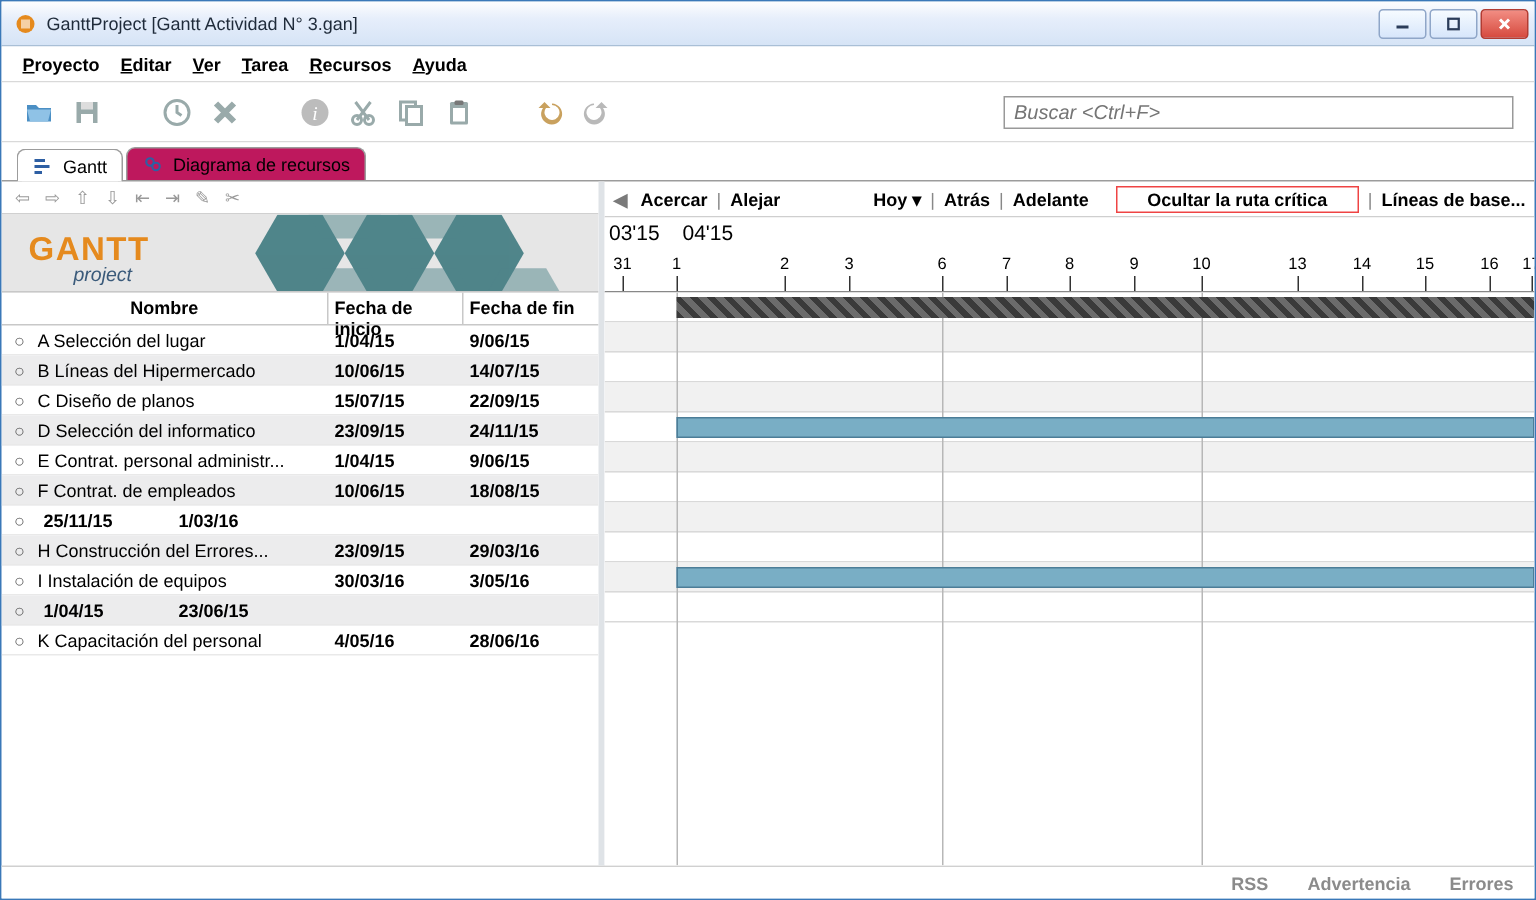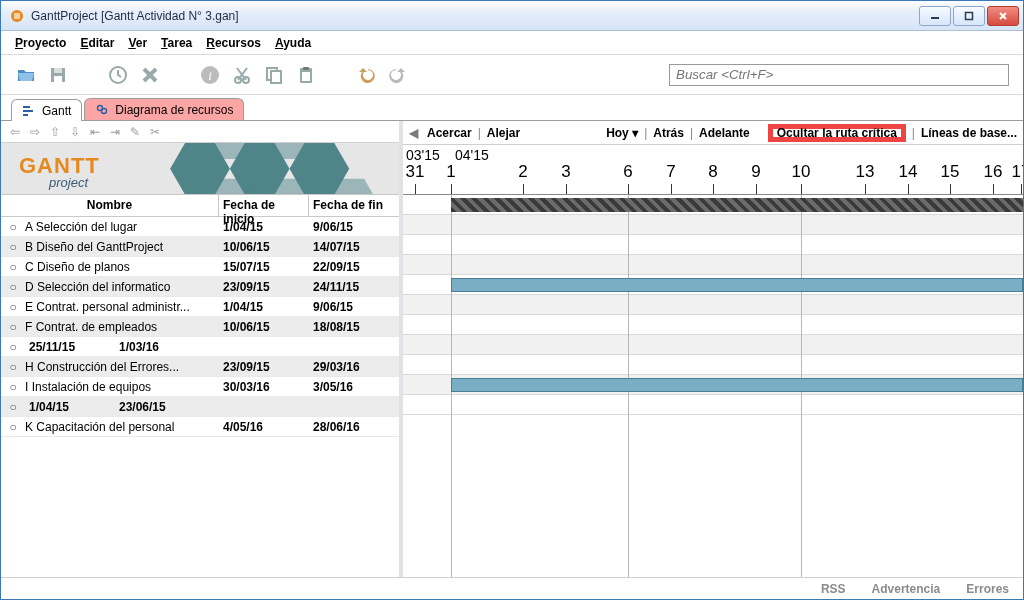--- a/index.html
+++ b/index.html
@@ -17,21 +17,21 @@
   .menubar span u { text-decoration:underline; }
   
   .toolbar { height:40px; display:flex; align-items:center; gap:10px; padding:0 14px; border-bottom:1px solid #d9d9d9; background:#fff; }
   .tbicn { width:22px; height:22px; display:flex; align-items:center; justify-content:center; color:#8a8a8a; }
   .tbicn svg { width:20px; height:20px; }
   .tbsep { width:18px; }
   .toolbar .spacer { flex:1; }
   .searchbox { width:340px; height:22px; border:1px solid #999; padding:0 6px; font-style:italic; color:#777; background:#fff; }
   
   .tabsrow { height:26px; display:flex; align-items:flex-end; padding:0 10px; border-bottom:1px solid #9c9c9c; background:#fff; gap:0; }
-  .doc-tab { display:flex; align-items:center; gap:6px; height:22px; padding:0 10px; border:1px solid #9c9c9c; border-bottom:none; border-top-left-radius:6px; border-top-right-radius:6px; background:#fca5a5; margin-right:2px; }
+  .doc-tab { display:flex; align-items:center; gap:6px; height:22px; padding:0 10px; border:1px solid #9c9c9c; border-bottom:none; border-top-left-radius:6px; border-top-right-radius:6px; background:#be185d; margin-right:2px; }
   .doc-tab.active { background:#fff; position:relative; top:1px; }
   .doc-tab .tabicn { width:14px; height:14px; color:#2e5fa3; display:inline-block; }
   
   .mainsplit { display:flex; height:456px; }
   .leftpane { width:402px; border-right:4px solid #dfe3e7; display:flex; flex-direction:column; overflow:hidden; }
   .rightpane { flex:1; display:flex; flex-direction:column; overflow:hidden; }
   
   .minitb { height:22px; display:flex; align-items:center; gap:4px; padding:0 6px; border-bottom:1px solid #d0d0d0; }
   .minitb .mi { width:16px; height:16px; color:#999; display:flex; align-items:center; justify-content:center; }
   .logo-band { height:52px; background:#e6e6e6; position:relative; overflow:hidden; border-bottom:1px solid #c8c8c8; }
@@ -49,27 +49,27 @@
   .trow { display:flex; height:20px; align-items:center; border-bottom:1px solid #e9e9e9; }
   .trow.alt { background:#ececed; }
   .trow .bullet { width:24px; text-align:center; color:#555; }
   .trow .tname { width:194px; white-space:nowrap; overflow:hidden; text-overflow:ellipsis; font-weight:normal; }
   .trow .tstart { width:90px; padding-left:4px; font-weight:bold; }
   .trow .tend { flex:1; padding-left:4px; font-weight:bold; }
   
   .right-toolbar { height:24px; display:flex; align-items:center; padding:0 6px; border-bottom:1px solid #cfcfcf; font-weight:bold; gap:6px; }
   .right-toolbar .sep { color:#888; font-weight:normal; }
   .right-toolbar .rspacer { flex:1; }
-  .right-toolbar .bordered { border:5px solid #ef4444; padding:0 4px; height:18px; display:flex; align-items:center; }
+  .right-toolbar .bordered { border:1px solid #ef4444; padding:0 20px; height:18px; display:flex; align-items:center; }
   .right-toolbar .nav-left-icon { width:12px; color:#7a7a7a; }
   .timeline-head { height:50px; border-bottom:1px solid #888; position:relative; background:#fff; }
   .timeline-head .monthlbl { position:absolute; top:2px; font-size:14px; }
   .timeline-head .ticks { position:absolute; bottom:0; left:0; right:0; height:28px; }
   .tick { position:absolute; height:10px; border-left:1px solid #333; bottom:0; }
-  .ticklbl { position:absolute; bottom:12px; font-size:17px; transform:translateX(-50%); }
+  .ticklbl { position:absolute; bottom:12px; font-size:11px; transform:translateX(-50%); }
   .gantt-area { flex:1; position:relative; background:#fff; overflow:hidden; }
   .grow { position:absolute; left:0; right:0; height:20px; border-bottom:1px solid #d9d9d9; }
   .grow.alt { background:#f1f1f1; }
   .bar { position:absolute; height:14px; top:3px; }
   .bar.summary { background:repeating-linear-gradient(45deg,#3a3a3a 0 4px,#6b6b6b 4px 8px); }
   .bar.task { background:#79aec5; border:1px solid #4c7d97; }
   .vline { position:absolute; top:0; bottom:0; width:1px; background:#b7b7b7; }
   
   .statusbar { height:22px; border-top:1px solid #d0d0d0; display:flex; align-items:center; justify-content:flex-end; gap:26px; padding:0 14px; background:#fff; color:#8b8b8b; font-weight:bold; }
 </style>
@@ -237,21 +237,21 @@
     </div>
     <div class="tasktable" id="tasktable">
         <div class="trow">
           <span class="bullet">○</span>
           <span class="tname">A Selección del lugar</span>
           <span class="tstart">1/04/15</span>
           <span class="tend">9/06/15</span>
         </div>
         <div class="trow alt">
           <span class="bullet">○</span>
-          <span class="tname">B Diseño del GanttProject</span>
+          <span class="tname">B Líneas del Hipermercado</span>
           <span class="tstart">10/06/15</span>
           <span class="tend">14/07/15</span>
         </div>
         <div class="trow">
           <span class="bullet">○</span>
           <span class="tname">C Diseño de planos</span>
           <span class="tstart">15/07/15</span>
           <span class="tend">22/09/15</span>
         </div>
         <div class="trow alt">

